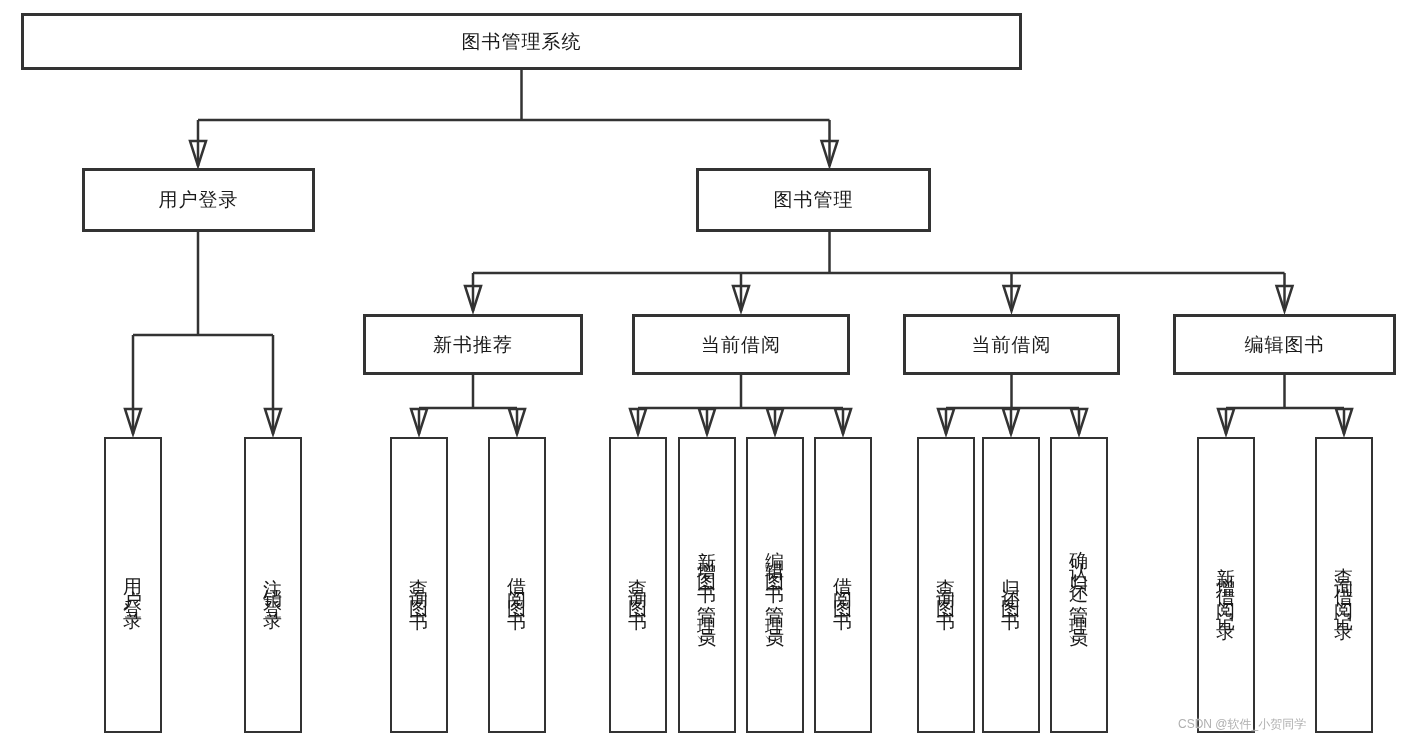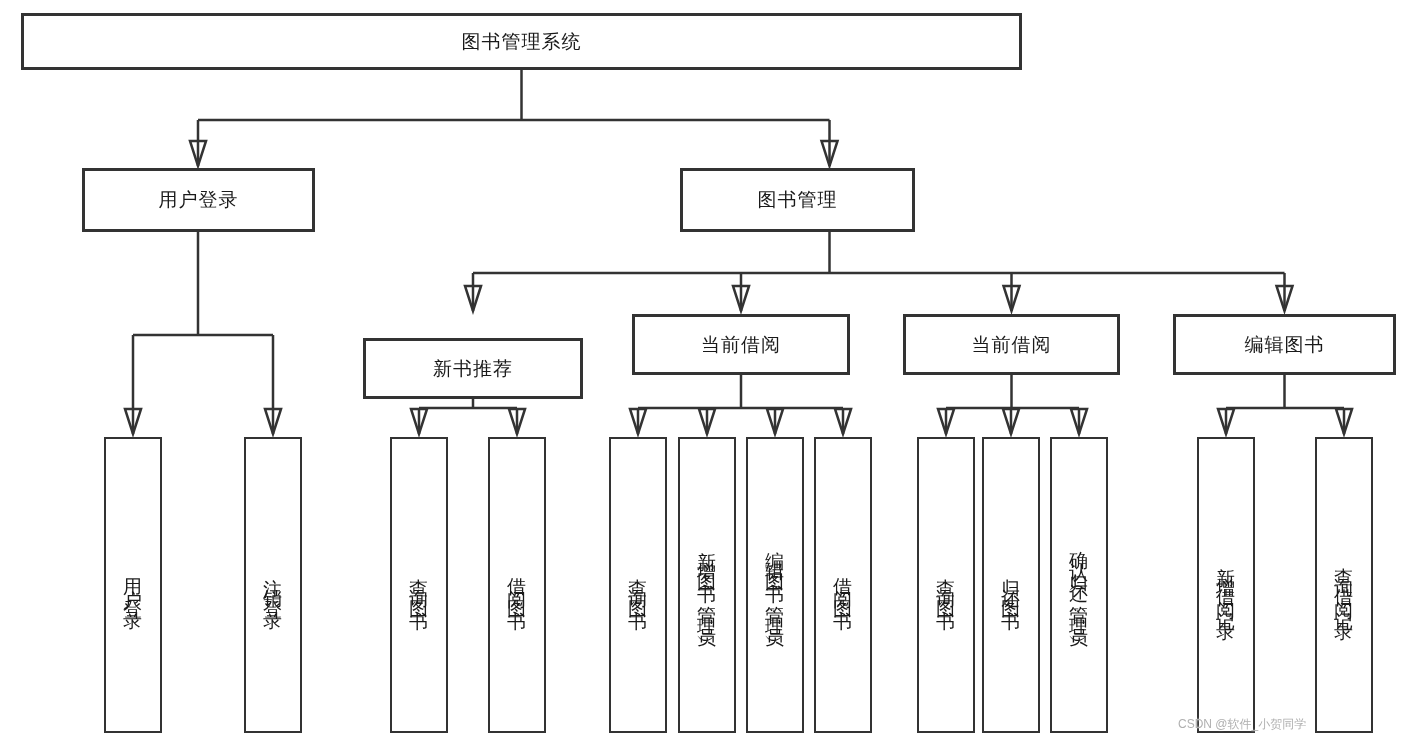--- a/index.html
+++ b/index.html
@@ -114,23 +114,23 @@
       <path d="M1284.5 375 V408"></path>
       <path d="M1226 408 H1344"></path>
       <path d="M1226 408 V434" marker-end="url(#arrow)"></path>
       <path d="M1344 408 V434" marker-end="url(#arrow)"></path>
     </g>
   </svg>
 
   <div class="node hbox" style="left:21px;top:13px;width:1001px;height:57px;">图书管理系统</div>
 
   <div class="node hbox" style="left:82px;top:168px;width:233px;height:64px;">用户登录</div>
-  <div class="node hbox" style="left:680px;top:168px;width:235px;height:64px;">图书管理</div>
+  <div class="node hbox" style="left:696px;top:168px;width:235px;height:64px;">图书管理</div>
 
-  <div class="node hbox" style="left:363px;top:314px;width:220px;height:61px;margin-top:24px;">新书推荐</div>
+  <div class="node hbox" style="left:363px;top:314px;width:220px;height:61px;">新书推荐</div>
   <div class="node hbox" style="left:632px;top:314px;width:218px;height:61px;">当前借阅</div>
   <div class="node hbox" style="left:903px;top:314px;width:217px;height:61px;">当前借阅</div>
   <div class="node hbox" style="left:1173px;top:314px;width:223px;height:61px;">编辑图书</div>
 
   <div class="node vbox" style="left:104px;top:437px;width:58px;height:296px;">用户登录</div>
   <div class="node vbox" style="left:244px;top:437px;width:58px;height:296px;">注销登录</div>
 
   <div class="node vbox" style="left:390px;top:437px;width:58px;height:296px;">查询图书</div>
   <div class="node vbox" style="left:488px;top:437px;width:58px;height:296px;">借阅图书</div>
 

